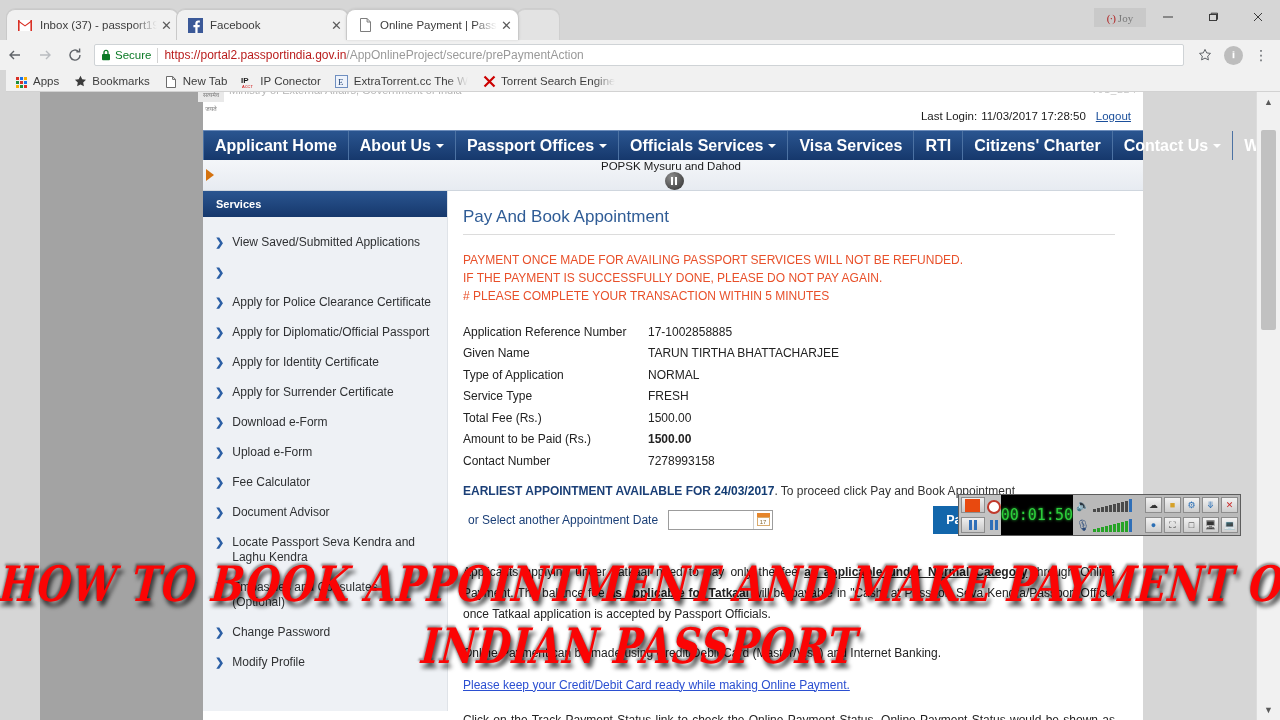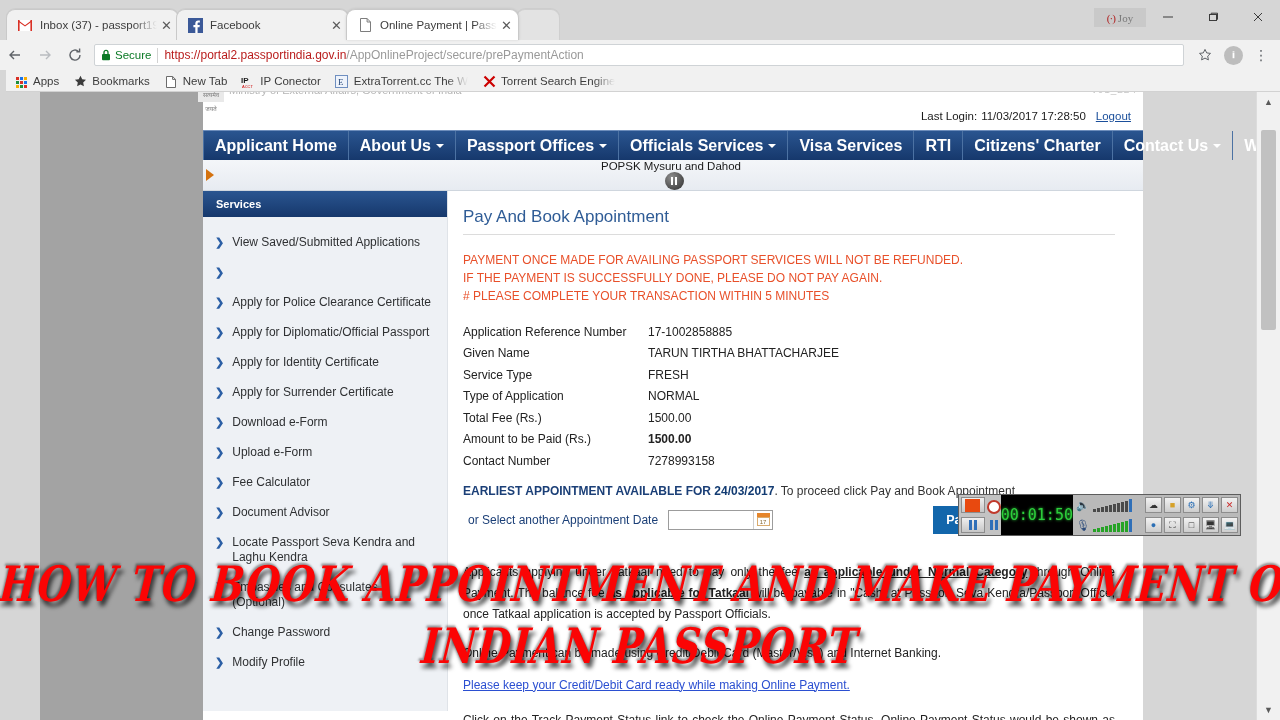--- a/index.html
+++ b/index.html
@@ -555,26 +555,26 @@
             <div class="detail-table">
               <div class="drow">
                   <span class="dlabel">Application Reference Number</span>
                   <span class="dvalue">17-1002858885</span>
                 </div>
               <div class="drow">
                   <span class="dlabel">Given Name</span>
                   <span class="dvalue">TARUN TIRTHA BHATTACHARJEE</span>
                 </div>
               <div class="drow">
+                  <span class="dlabel">Type of Application</span>
+                  <span class="dvalue">NORMAL</span>
+                </div>
+              <div class="drow">
                   <span class="dlabel">Service Type</span>
                   <span class="dvalue">FRESH</span>
-                </div>
-              <div class="drow">
-                  <span class="dlabel">Type of Application</span>
-                  <span class="dvalue">NORMAL</span>
                 </div>
               <div class="drow">
                   <span class="dlabel">Total Fee (Rs.)</span>
                   <span class="dvalue">1500.00</span>
                 </div>
               <div class="drow">
                   <span class="dlabel">Amount to be Paid (Rs.)</span>
                   <span class="dvalue bold">1500.00</span>
                 </div>
               <div class="drow">

